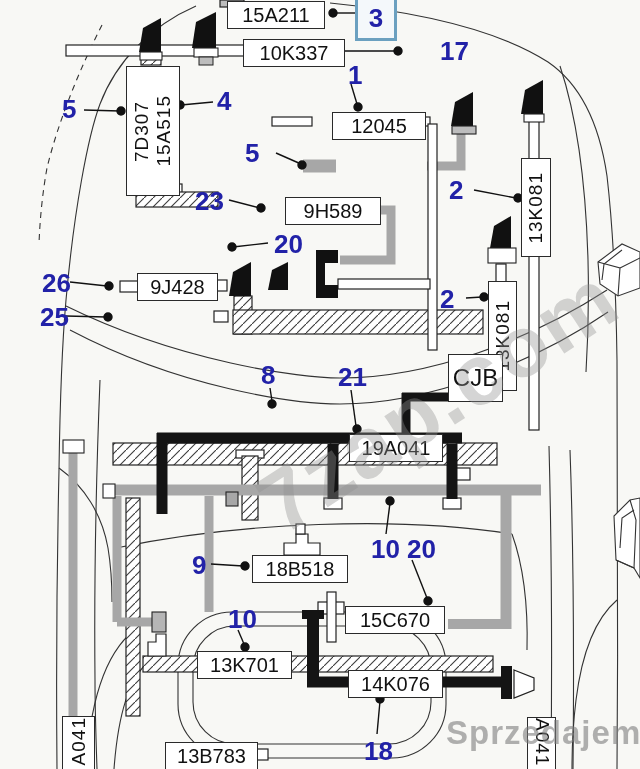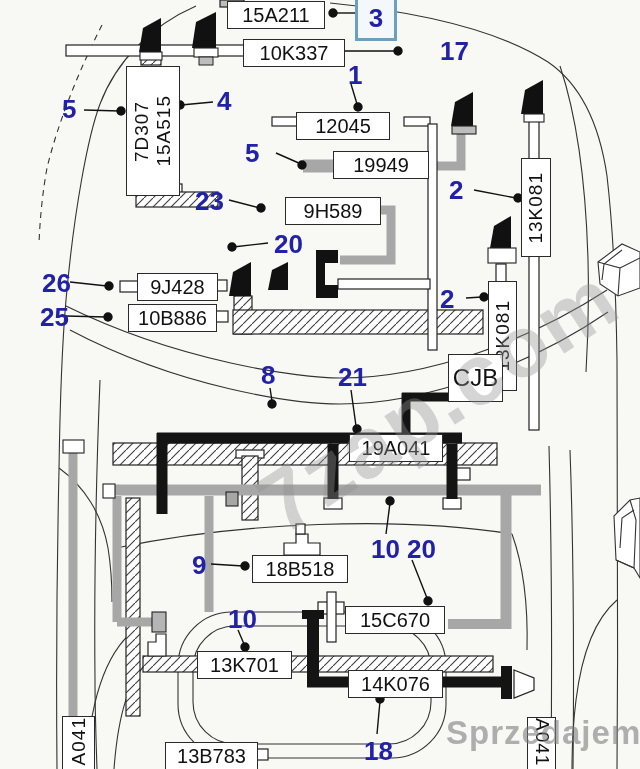--- a/index.html
+++ b/index.html
@@ -219,25 +219,23 @@
 </svg>
 
 <div class="pbox" style="left:227px;top:1px;width:96px">15A211</div>
 <div class="pbox" style="left:243px;top:39px;width:100px">10K337</div>
 
 <div class="vbox" style="left:126px;top:66px;width:52px;height:128px">
   <span class="vtext">7D307</span>
   <span class="vtext">15A515</span>
 </div>
 
-<div class="pbox" style="left:296px;top:112px;width:92px">12045</div>
-<div class="pbox" style="left:333px;top:151px;width:94px">19949</div>
+<div class="pbox" style="left:332px;top:112px;width:92px">12045</div>
 <div class="pbox" style="left:285px;top:197px;width:94px">9H589</div>
 <div class="pbox" style="left:137px;top:273px;width:79px">9J428</div>
-<div class="pbox" style="left:128px;top:304px;width:87px">10B886</div>
 
 <div class="vbox" style="left:521px;top:158px;width:28px;height:97px">
   <span class="vtext">13K081</span>
 </div>
 <div class="vbox" style="left:488px;top:281px;width:27px;height:108px">
   <span class="vtext">13K081</span>
 </div>
 
 <div class="pbox" style="left:448px;top:354px;width:53px;height:46px;font-size:24px">CJB</div>
 <div class="pbox" style="left:349px;top:434px;width:92px">19A041</div>

